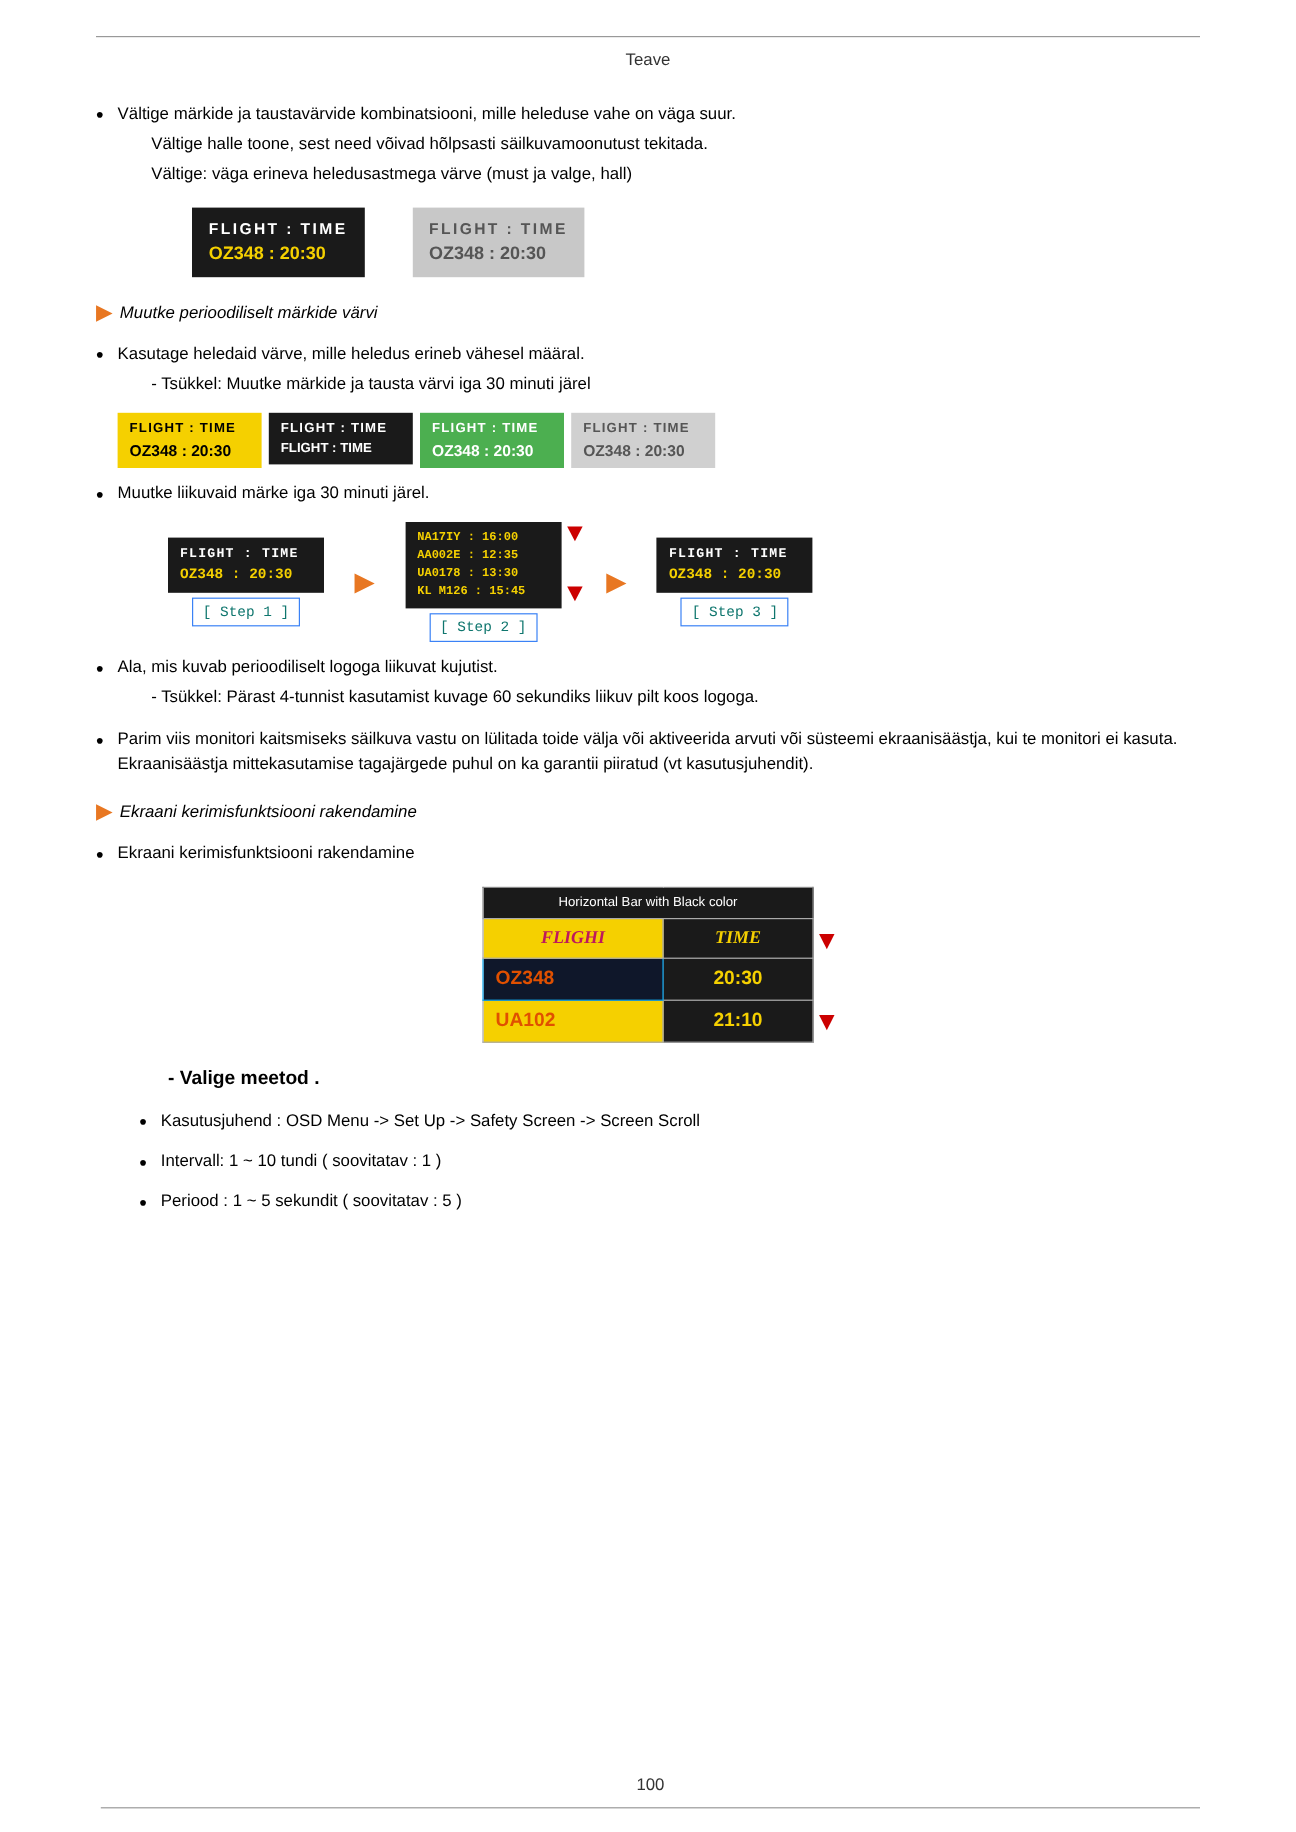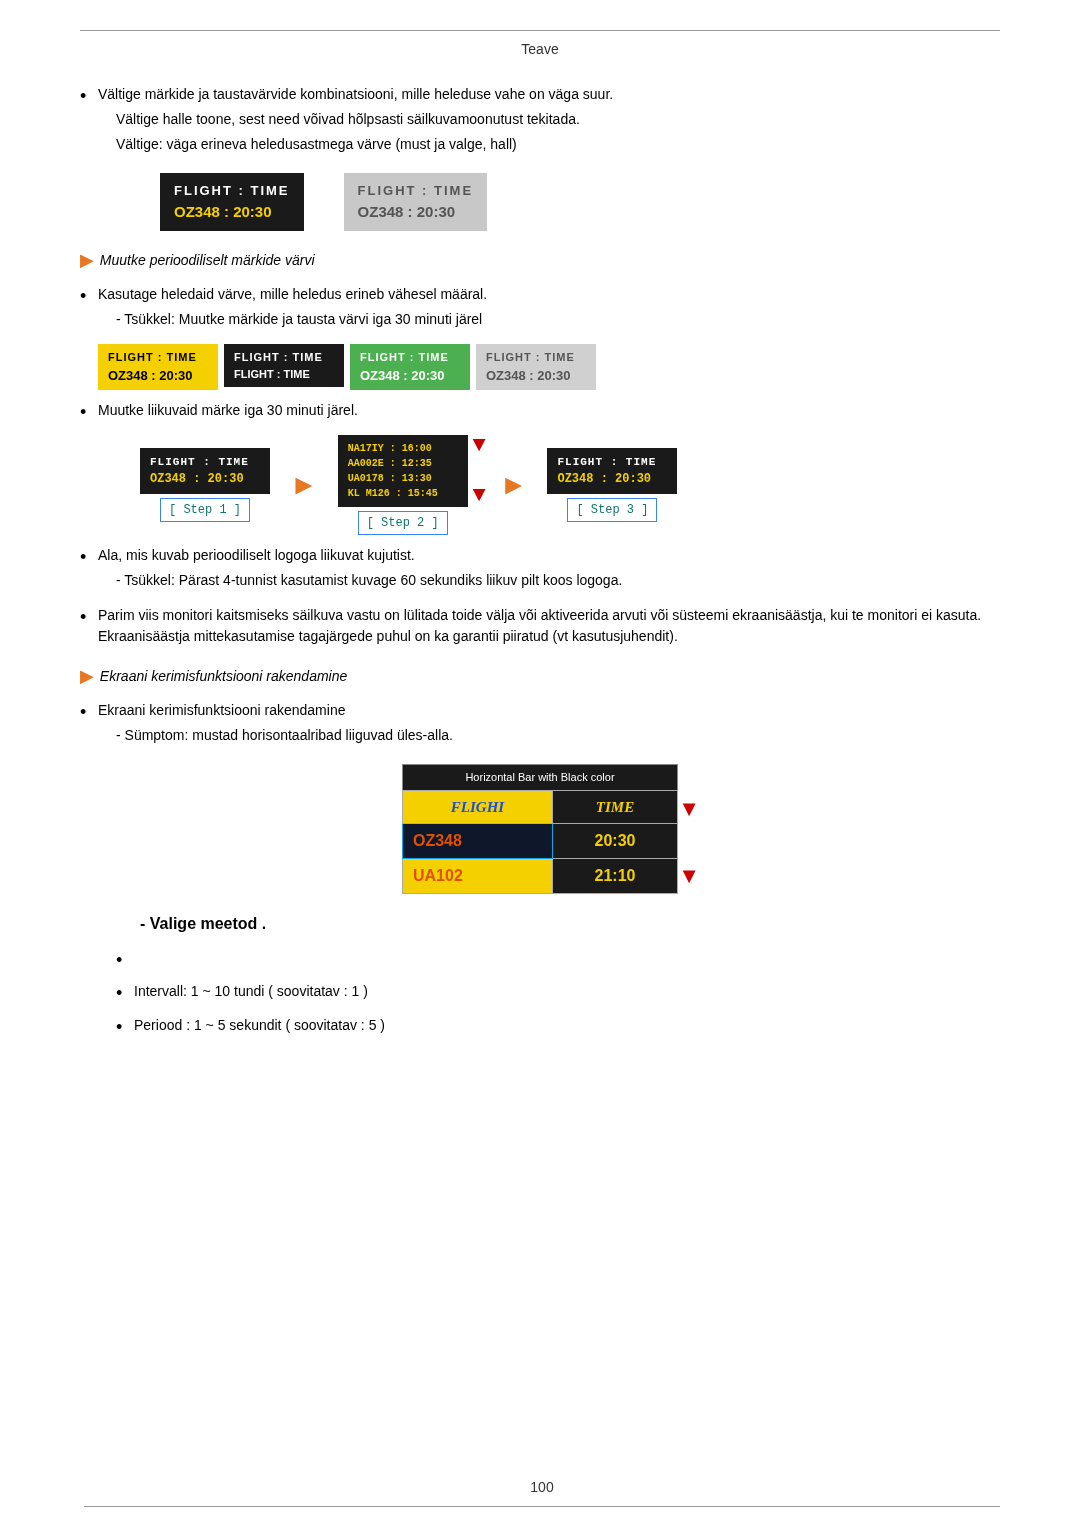--- a/index.html
+++ b/index.html
@@ -46,21 +46,21 @@
     }
     .bullet {
       min-width: 18px;
       font-size: 18px;
       line-height: 1.4;
     }
     .bullet-content {
       flex: 1;
     }
     .indent {
-      margin-left: 18px;
+      margin-left: 28px;
       margin-top: 4px;
       margin-bottom: 4px;
     }
     .orange-bullet {
       color: #e87722;
       font-size: 18px;
       margin-right: 6px;
       display: inline-block;
     }
     .italic-heading {
@@ -380,34 +380,33 @@
 
   <div style="display:flex; align-items:center; margin: 16px 0 10px 0;">
     <span class="orange-bullet">▶</span>
     <span class="italic-heading">Ekraani kerimisfunktsiooni rakendamine</span>
   </div>
 
   <div class="bullet-item">
     <span class="bullet">•</span>
     <div class="bullet-content">
       <span>Ekraani kerimisfunktsiooni rakendamine</span>
-      <div class="indent">- Sümptom: mustad horisontaalribad liiguvad üles-alla.</div>
     </div>
   </div>
 
   <div style="display:flex; justify-content:center; margin: 14px 0 14px 0; position:relative;">
     <div style="position:relative;">
       <table style="border-collapse:collapse; width:276px; border:1px solid #888;">
         <tbody>
             <tr>
           <td colspan="2" style="background:#1a1a1a; color:#fff; font-size:11px; text-align:center; padding:4px;">Horizontal Bar with Black color</td>
         </tr>
         <tr>
           <td style="background:#f5d000; color:#e05000; font-size:15px; font-weight:bold; text-align:center; padding:5px 10px; border:1px solid #aaa;">
-            <span style="font-family: serif; font-style:italic; color:#1d4ed8;">FLIGHI</span>
+            <span style="font-family: serif; font-style:italic; color:#be185d;">FLIGHI</span>
           </td>
           <td style="background:#1a1a1a; color:#f5d000; font-size:15px; font-weight:bold; text-align:center; padding:5px 10px; border:1px solid #aaa;">
             <span style="font-family: Liberation Serif, serif; font-style:italic;">TIME</span>
           </td>
         </tr>
         <tr>
           <td style="background:#0f172a; color:#e05000; font-size:16px; font-weight:bold; text-align:left; padding:5px 10px; border:1px solid #0ea5e9;">OZ348</td>
           <td style="background:#1a1a1a; color:#f5d000; font-size:16px; font-weight:bold; text-align:center; padding:5px 10px; border:1px solid #aaa;">20:30</td>
         </tr>
         <tr>
@@ -418,20 +417,21 @@
         </table>
       <div style="position:absolute; right:-22px; top:28px; color:#cc0000; font-size:22px;">▼</div>
       <div style="position:absolute; right:-22px; bottom:2px; color:#cc0000; font-size:22px;">▼</div>
     </div>
   </div>
 
   <div class="valige-heading">- Valige meetod .</div>
 
   <div class="sub-bullet">
     <span class="bullet">•</span>
+    <span>Kasutusjuhend : OSD Menu -&gt; Set Up -&gt; Safety Screen -&gt; Screen Scroll</span>
   </div>
   <div class="sub-bullet">
     <span class="bullet">•</span>
     <span>Intervall: 1 ~ 10 tundi ( soovitatav : 1 )</span>
   </div>
   <div class="sub-bullet">
     <span class="bullet">•</span>
     <span>Periood : 1 ~ 5 sekundit ( soovitatav : 5 )</span>
   </div>
 

